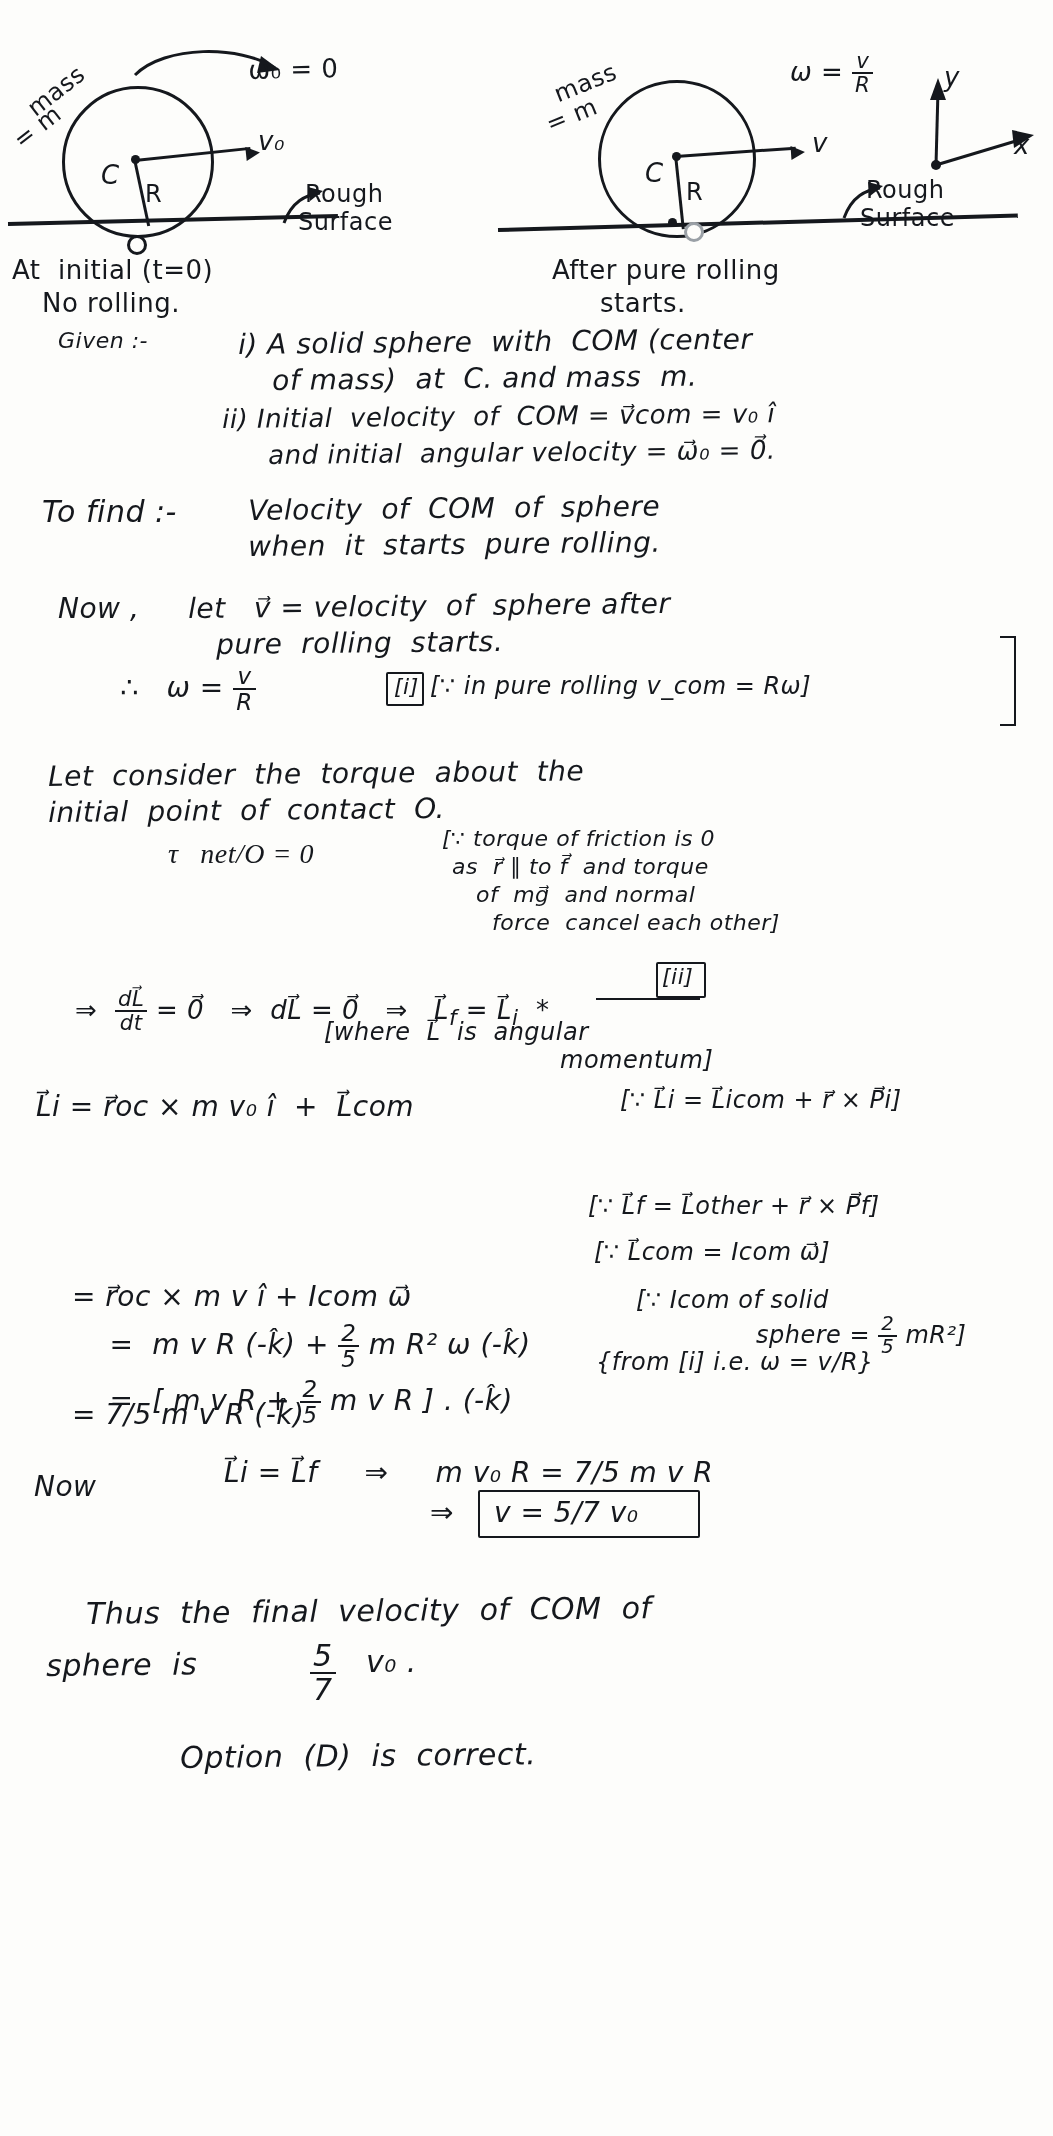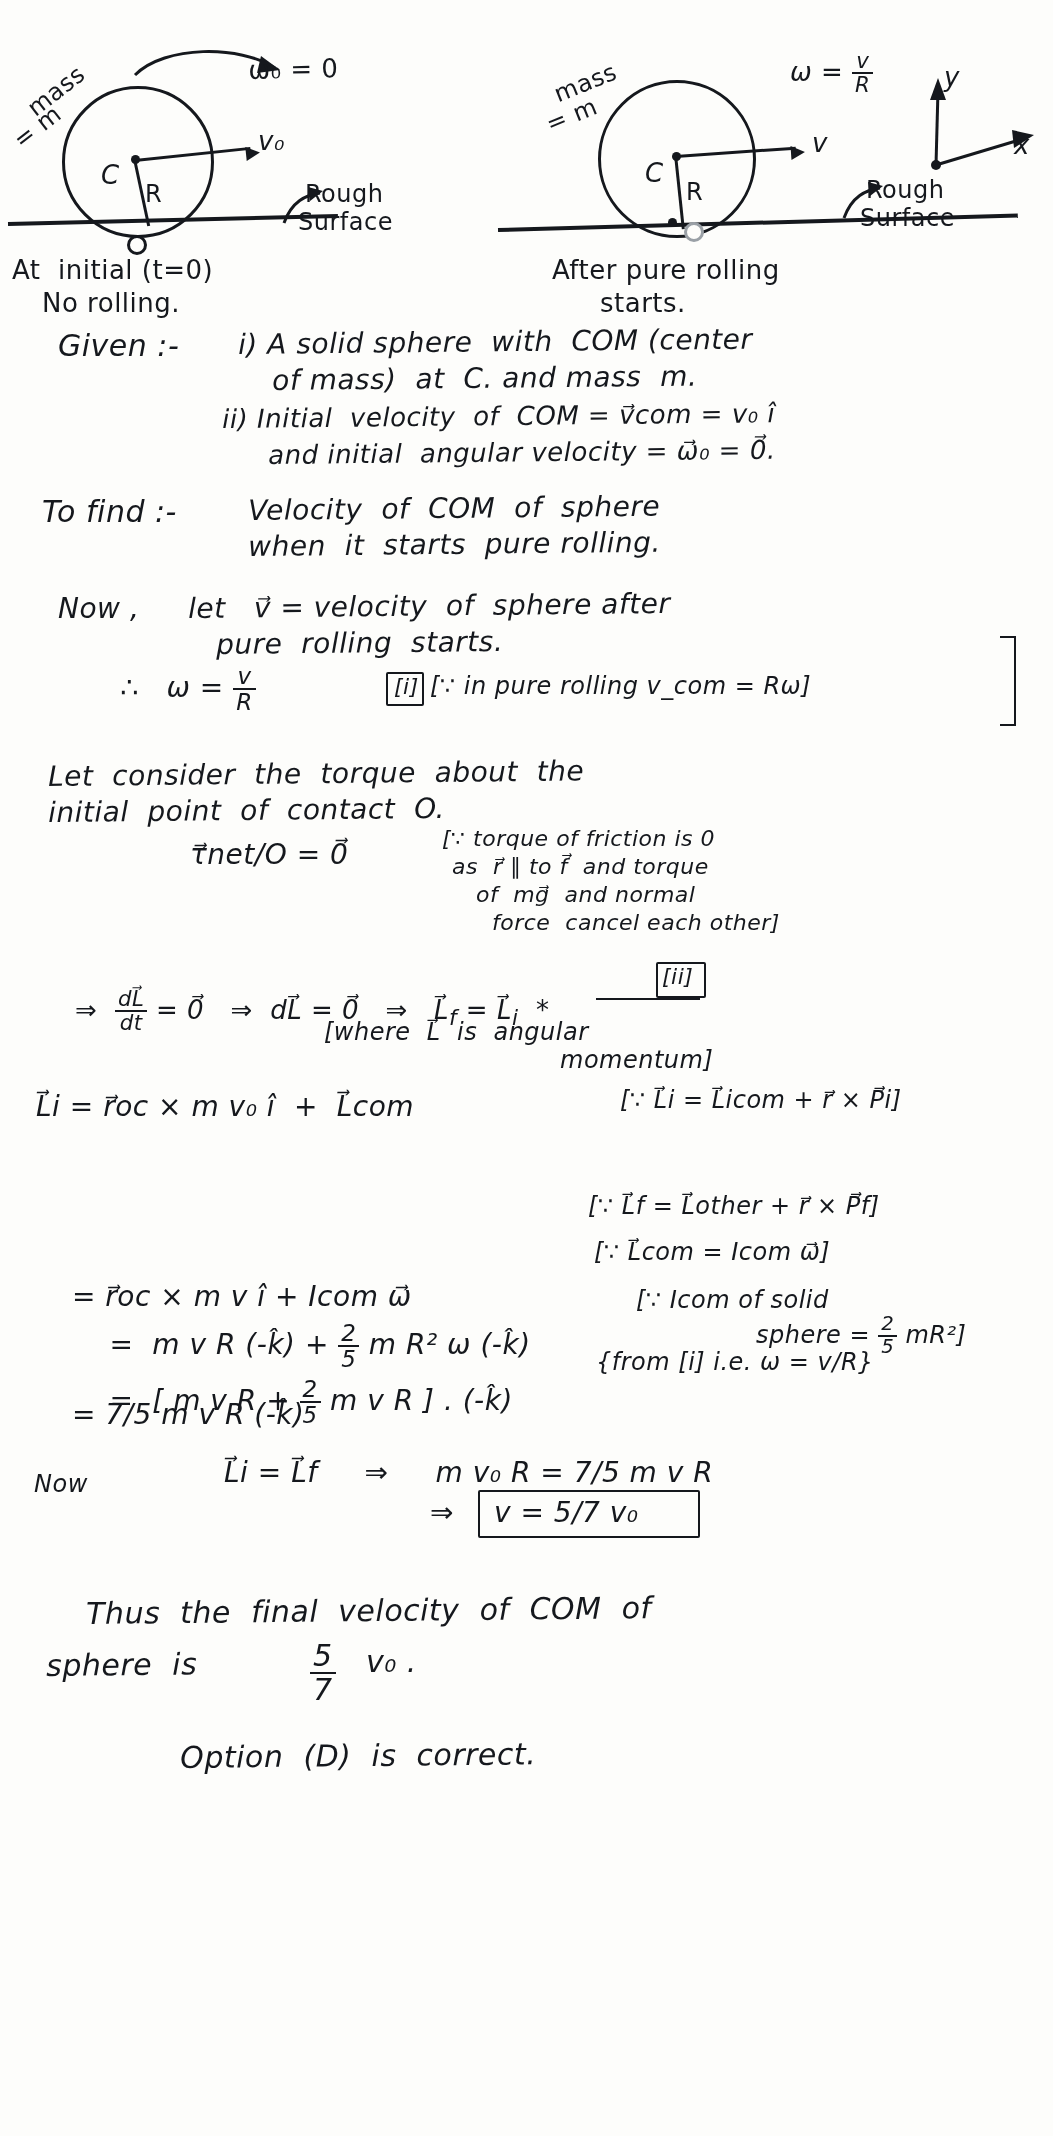--- a/index.html
+++ b/index.html
@@ -178,21 +178,21 @@
       <path d="M118,75 L98,88 L96,70 Z" fill="#15181d"></path>
       <circle cx="20" cy="105" r="5" fill="#15181d"></circle>
     </svg>
     <div class="hw s26 it" style="left:944px; top:62px;">y</div>
     <div class="hw s26 it" style="left:1014px; top:130px;">x</div>
 
     <div class="hw s26" style="left:552px; top:255px;">After pure rolling</div>
     <div class="hw s26" style="left:600px; top:288px;">starts.</div>
   </div>
 
-  <div class="hw s30 it" style="left:58px; top:328px; font-size:30px;">Given :-</div>
+  <div class="hw s30 it" style="left:58px; top:328px; font-size:22px;">Given :-</div>
   <div class="hw s28 it sk3" style="left:238px; top:328px;">i) A solid sphere  with  COM (center</div>
   <div class="hw s28 it sk3" style="left:272px; top:364px;">of mass)  at  C. and mass  m.</div>
   <div class="hw s26 it sk3" style="left:222px; top:404px;">ii) Initial  velocity  of  COM = v⃗com = v₀ î</div>
   <div class="hw s26 it sk3" style="left:268px; top:440px;">and initial  angular velocity = ω⃗₀ = 0⃗.</div>
 
   <div class="hw it" style="left:42px; top:494px; font-size:30px;">To find :-</div>
   <div class="hw s28 it sk3" style="left:248px; top:494px;">Velocity  of  COM  of  sphere</div>
   <div class="hw s28 it sk3" style="left:248px; top:530px;">when  it  starts  pure rolling.</div>
 
   <div class="hw s28 it" style="left:58px; top:592px;">Now ,</div>
@@ -201,21 +201,21 @@
 
   <div class="hw s28 it" style="left:120px; top:664px;">∴&nbsp;&nbsp;&nbsp;ω =&nbsp;<span class="frac"><span class="num">v</span><span class="den">R</span></span></div>
   <div class="boxed" style="left:386px; top:672px; width:34px; height:30px;"></div>
   <div class="hw s22 it" style="left:394px; top:674px;">[i]</div>
   <div class="hw s24 it" style="left:430px; top:672px;">[∵ in pure rolling v_com = Rω]</div>
   <div class="bigbracket" style="left:1000px; top:636px; height:86px;"></div>
 
   <div class="hw s28 it sk3" style="left:48px; top:760px;">Let  consider  the  torque  about  the</div>
   <div class="hw s28 it sk3" style="left:48px; top:796px;">initial  point  of  contact  O.</div>
 
-  <div class="hw s28 it" style="left:190px; top:838px;">τ⃗net/O = 0⃗</div>
+  <div class="hw s28 it" style="left:168px; top:838px;font-family:Liberation Serif, serif;">τ⃗net/O = 0⃗</div>
   <div class="hw s22 it" style="left:442px; top:826px;">[∵ torque of friction is 0</div>
   <div class="hw s22 it" style="left:452px; top:854px;">as  r⃗ ∥ to f⃗  and torque</div>
   <div class="hw s22 it" style="left:476px; top:882px;">of  mg⃗  and normal</div>
   <div class="hw s22 it" style="left:492px; top:910px;">force  cancel each other]</div>
 
   <div class="hw s26 it" style="left:40px; top:958px;">
     ⇒&nbsp;&nbsp;<span class="frac"><span class="num">dL⃗</span><span class="den">dt</span></span>&nbsp;= 0⃗&nbsp;&nbsp; ⇒&nbsp; dL⃗ = 0⃗&nbsp;&nbsp; ⇒&nbsp;&nbsp; L⃗<sub>f</sub> = L⃗<sub>i</sub>&nbsp;&nbsp;*
   </div>
   <div class="boxed" style="left:656px; top:962px; width:46px; height:32px;"></div>
   <div class="hw s22 it" style="left:662px; top:964px;">[ii]</div>
@@ -238,21 +238,21 @@
   <div class="hw s24 it" style="left:636px; top:1286px;">[∵ Icom of solid</div>
   <div class="hw s24 it" style="left:756px; top:1314px;">sphere =&nbsp;<span class="frac"><span class="num">2</span><span class="den">5</span></span>&nbsp;mR²]</div>
 
   <div class="hw s28 it" style="left:72px; top:1344px;">
     =&nbsp; [ m v R +&nbsp;<span class="frac"><span class="num">2</span><span class="den">5</span></span>&nbsp;m v R ] . (-k̂)
   </div>
   <div class="hw s24 it" style="left:596px; top:1348px;">{from [i] i.e. ω = v/R}</div>
 
   <div class="hw s28 it" style="left:72px; top:1398px;font-style:italic;">= 7/5 m v R (-k̂)</div>
 
-  <div class="hw it" style="left:34px; top:1470px; font-size:24px;">Now</div>
+  <div class="hw it" style="left:34px; top:1470px; font-size:28px;">Now</div>
   <div class="hw s28 it" style="left:224px; top:1456px;">L⃗i = L⃗f     ⇒     m v₀ R = 7/5 m v R</div>
   <div class="hw s28 it" style="left:430px; top:1496px;">⇒</div>
   <div class="boxed" style="left:478px; top:1490px; width:218px; height:44px;"></div>
   <div class="hw s28 it" style="left:494px; top:1496px;">v = 5/7 v₀</div>
 
   <div class="hw it sk3" style="left:86px; top:1596px; font-size:30px;">Thus  the  final  velocity  of  COM  of</div>
   <div class="hw it sk3" style="left:46px; top:1648px; font-size:30px;">sphere  is</div>
   <div class="hw it" style="left:310px; top:1640px; font-size:30px;"><span class="frac" style="font-size:1em;"><span class="num">5</span><span class="den">7</span></span></div>
   <div class="hw it" style="left:366px; top:1644px; font-size:30px;">v₀ .</div>
 

